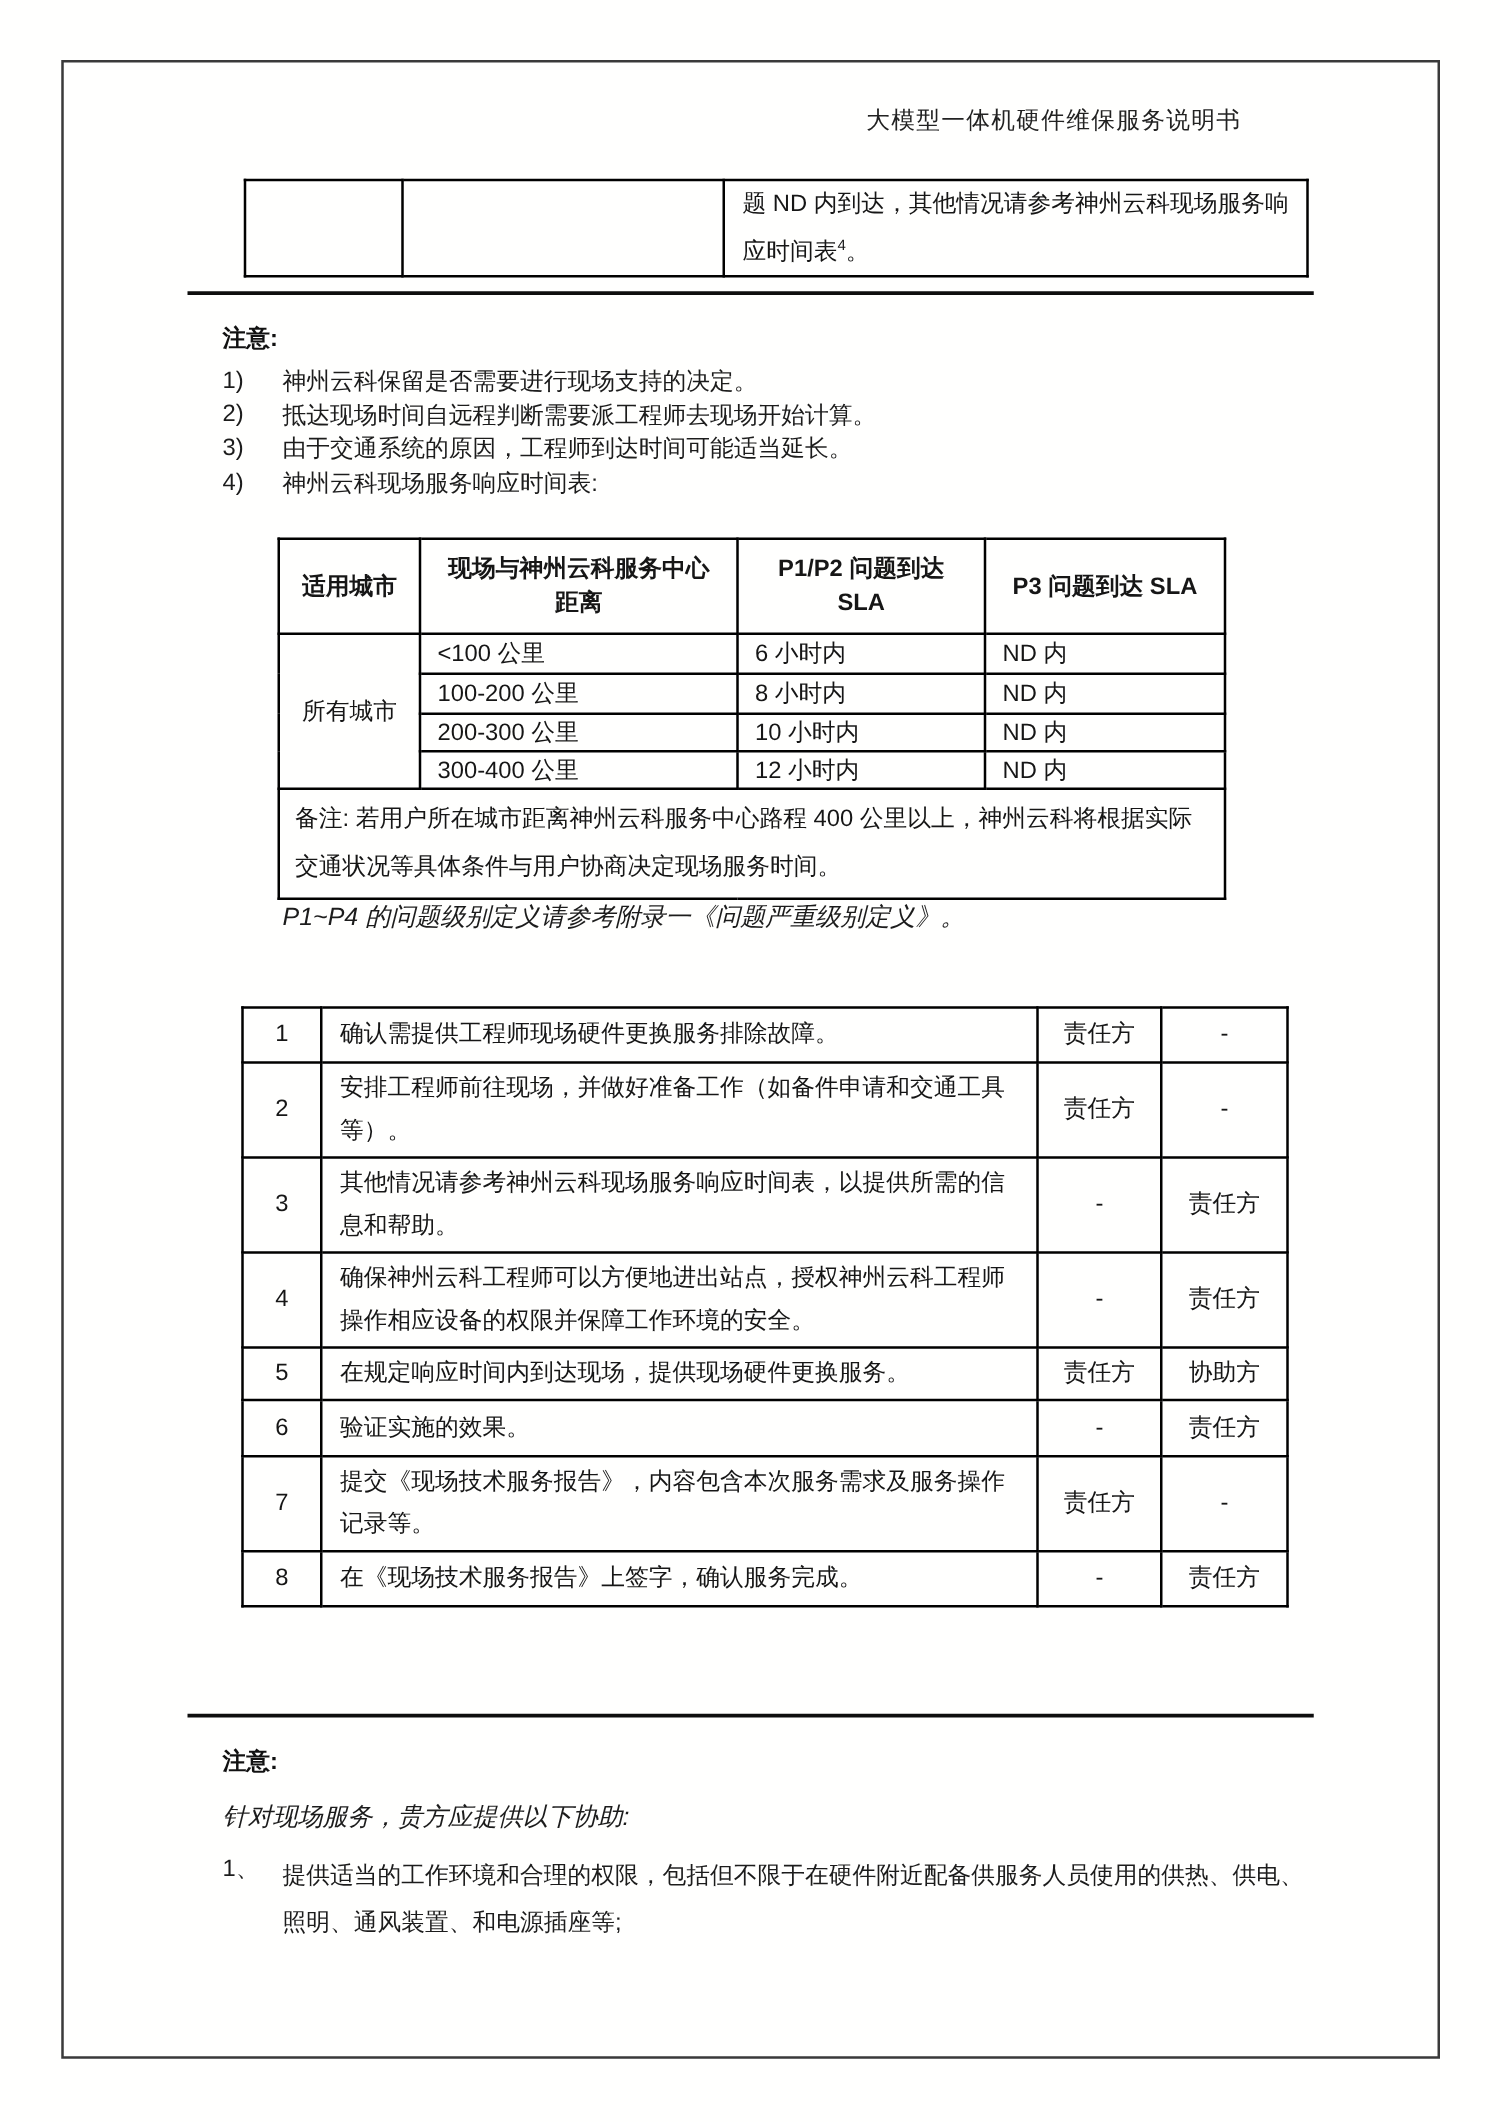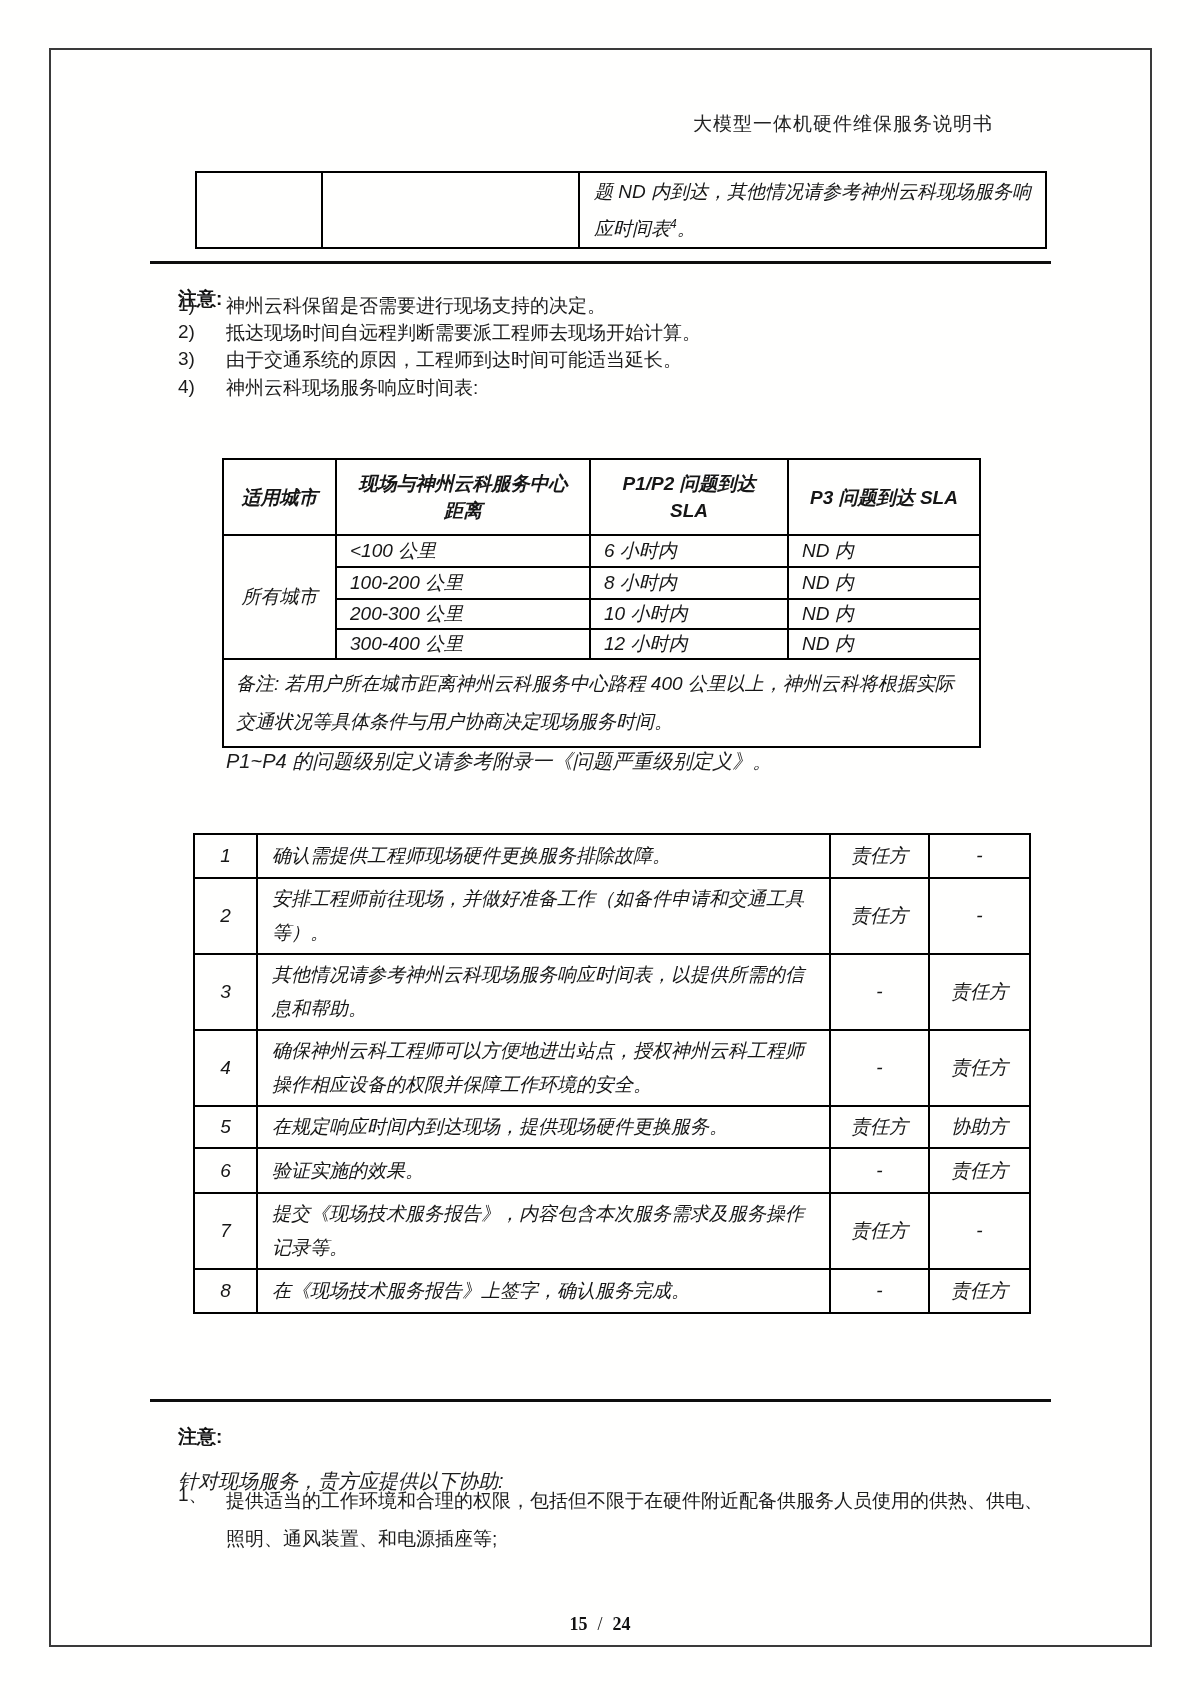--- a/index.html
+++ b/index.html
@@ -1,26 +1,26 @@
 <!DOCTYPE html>
 <html><head>
 <meta charset="utf-8">
 <style>
   html,body{margin:0;padding:0;background:#ffffff;}
   .page{
     position:relative;width:1200px;height:1698px;background:#fffffe;
     font-family:"Liberation Sans","DejaVu Sans",sans-serif;color:#1c1c1c;overflow:hidden;
   }
   .page-border{position:absolute;left:49px;top:48px;width:1099px;height:1595px;border:2px solid #3a3a3a;}
-  .abs{position:absolute;margin-top:28px;}
+  .abs{position:absolute;}
   .serif{font-family:"Liberation Serif","DejaVu Serif",serif;}
   .doc-title{top:83px;right:207px;font-size:19px;letter-spacing:1px;color:#222;}
   
   table{border-collapse:collapse;table-layout:fixed;}
-  td,th{border:2px solid #000;font-weight:normal;font-size:19px;color:#161616;overflow:hidden;font-style:italic;}
+  td,th{border:2px solid #000;font-weight:normal;font-size:19px;color:#161616;overflow:hidden;}
   .frag-table{left:195px;top:143px;}
   .frag-table td{vertical-align:middle;}
   .frag-text{padding:2px 14px;line-height:33px;text-align:left;}
   sup{font-size:12px;vertical-align:super;}
   .rule{left:150px;width:901px;height:3px;background:#0e0e0e;}
   .rule1{top:233px;}
   .rule2{top:1371px;}
   .note-title{font-size:19px;font-weight:bold;color:#111;}
   .li{position:absolute;left:178px;display:flex;}
   .li .num{width:48px;flex:0 0 48px;font-size:19px;}
@@ -198,16 +198,13 @@
 
   <div class="abs rule rule2"></div>
 
   <div class="abs note-title" style="left:178px;top:1396px;">注意:</div>
   <div class="abs body-line" style="left:178px;top:1440px;">针对现场服务，贵方应提供以下协助:</div>
   <div class="li" style="top:1482px;width:870px;">
     <span class="num">1、</span>
     <span class="txt">提供适当的工作环境和合理的权限，包括但不限于在硬件附近配备供服务人员使用的供热、供电、照明、通风装置、和电源插座等;</span>
   </div>
 
-  <div class="abs serif footer">
-    <span class="pg">15</span><span class="sep">/</span><span class="pg">24</span>
-  </div>
 </div>
 
 </body></html>

